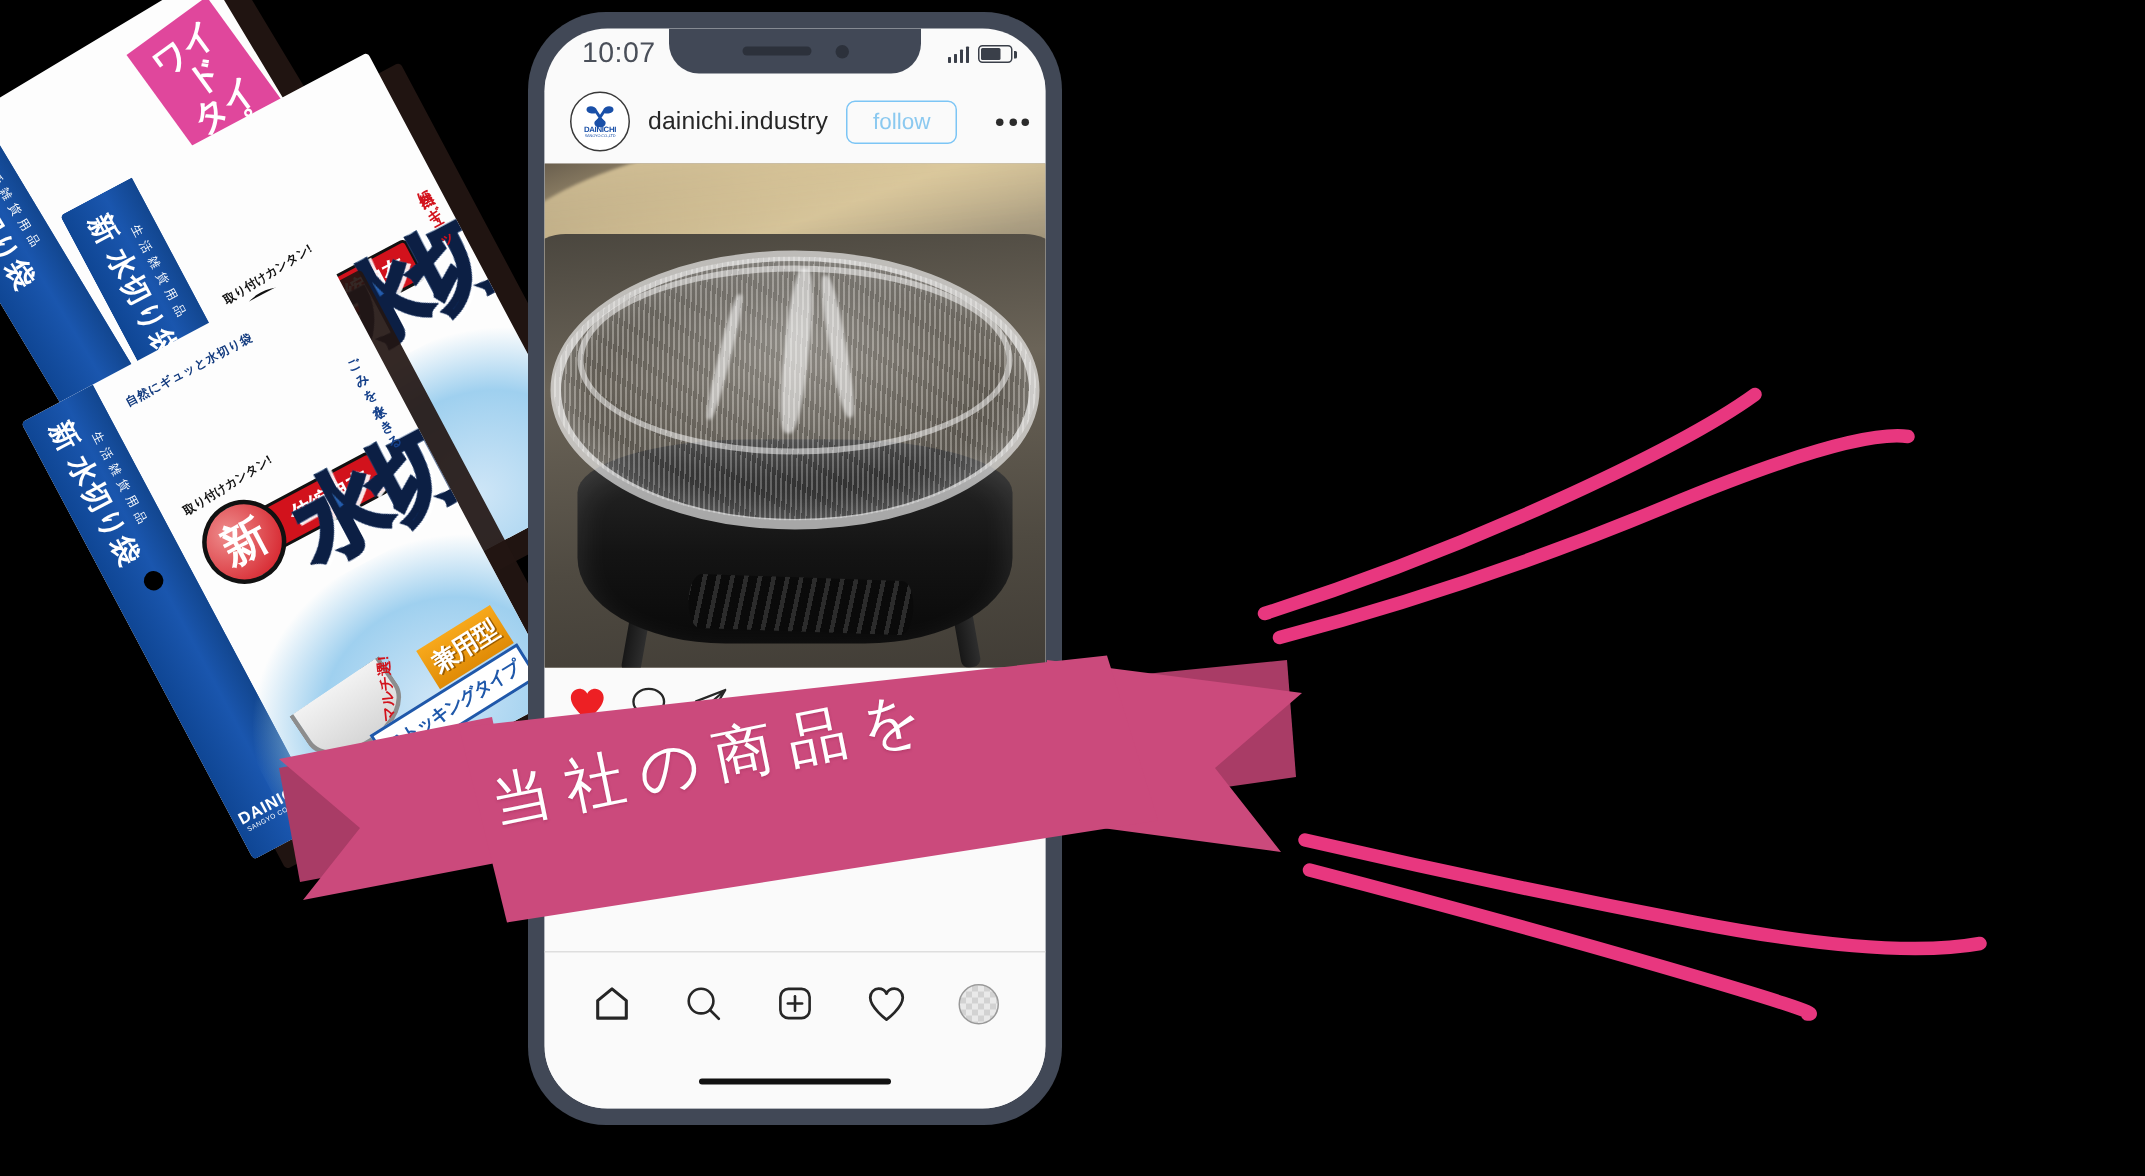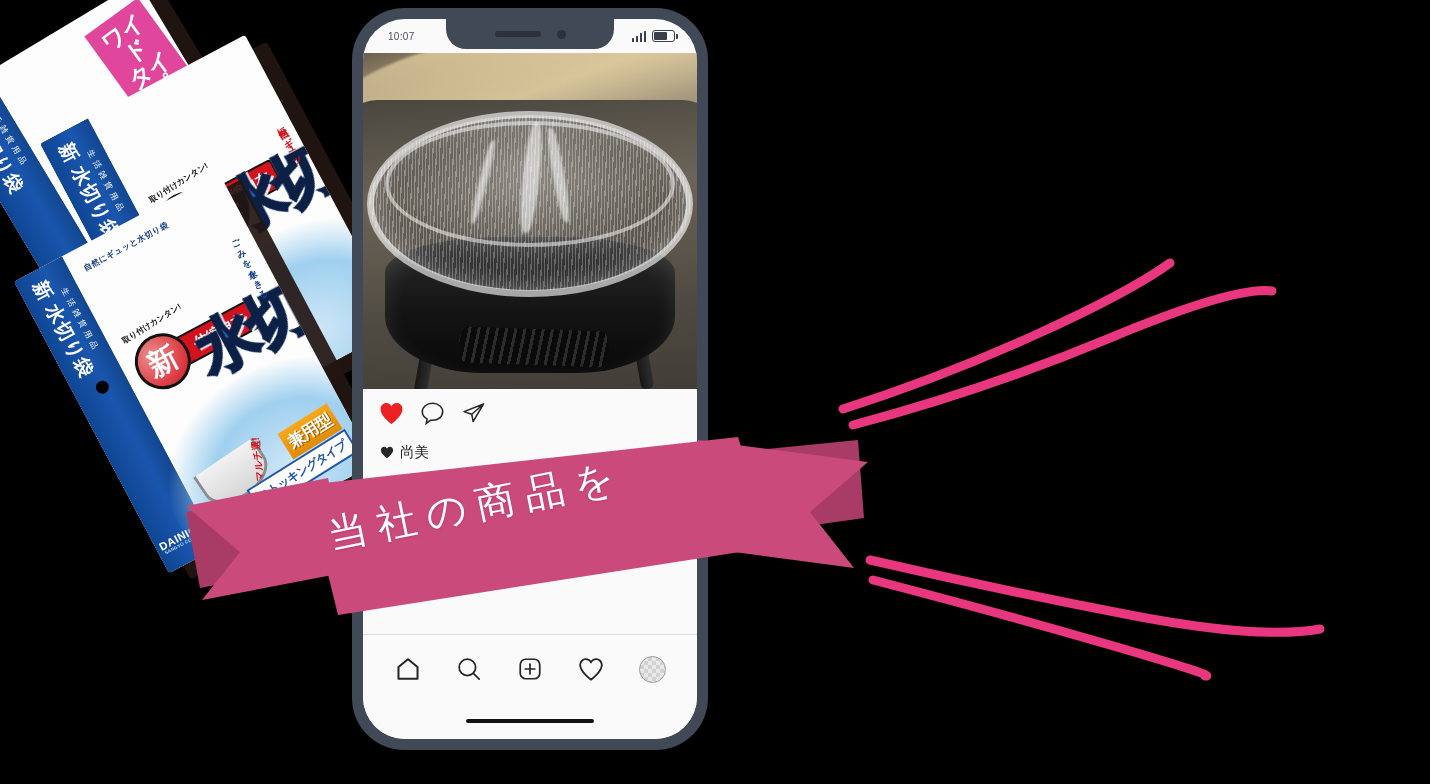--- a/index.html
+++ b/index.html
@@ -262,21 +262,21 @@
     height: 34px;
     flex: 0 0 34px;
     display: flex;
     align-items: center;
     justify-content: space-between;
     padding: 0 22px 0 25px;
     box-sizing: border-box;
     z-index: 13;
     color: #2c313b;
   }
-  #clock { font-size: 10px; letter-spacing: 0.3px; color:#4a4f59; }
+  #clock { font-size: 19px; letter-spacing: 0.3px; color:#4a4f59; }
   #status-right { display: flex; align-items: center; gap: 6px; }
   .bars { display: flex; align-items: flex-end; gap: 1.5px; height: 11px; }
   .bars i { display:block; width: 2.5px; background: #3a3f49; border-radius: .5px; }
   .bars i:nth-child(1){height:4px}
   .bars i:nth-child(2){height:6px}
   .bars i:nth-child(3){height:8.5px}
   .bars i:nth-child(4){height:11px}
   .battery {
     width: 23px; height: 12px;
     border: 1.6px solid #3a3f49;
@@ -584,20 +584,36 @@
               <i></i>
               <i></i>
               <i></i>
             </div>
           <div class="battery">
               <span></span>
             </div>
         </div>
       </div>
 
+      <div id="ig-header">
+        <div id="avatar">
+          <svg width="24" height="15" viewBox="0 0 48 30">
+            <path d="M6 6 C6 0, 18 0, 20 7 L24 13 L28 7 C30 0, 42 0, 42 6 C42 11, 35 12, 30 11 L26 17 L31 22 C33 26, 29 30, 24 30 C19 30, 15 26, 17 22 L22 17 L18 11 C13 12, 6 11, 6 6 Z" fill="#1a50a8"></path>
+          </svg>
+          <div class="logotext">DAINICHI</div>
+          <div class="logosub">SANGYO CO.,LTD</div>
+        </div>
+        <div id="username">dainichi.industry</div>
+        <button id="follow-btn">follow</button>
+        <div id="more-btn">
+            <i></i>
+            <i></i>
+            <i></i>
+          </div>
+      </div>
 
       <div id="post-photo">
         <div class="sinkbg"></div>
         <div class="sink-rim"></div>
         <div class="sink-inner"></div>
         <div class="basket-leg" style="left:54px; top:300px; transform:rotate(10deg);"></div>
         <div class="basket-leg" style="right:46px; top:296px; transform:rotate(-10deg);"></div>
         <div class="basket-body"></div>
         <div class="basket-slits"></div>
         <div class="mesh-bag"></div>

